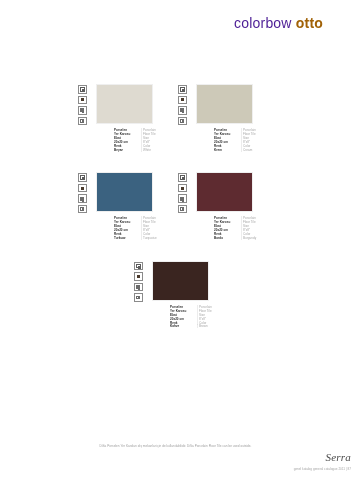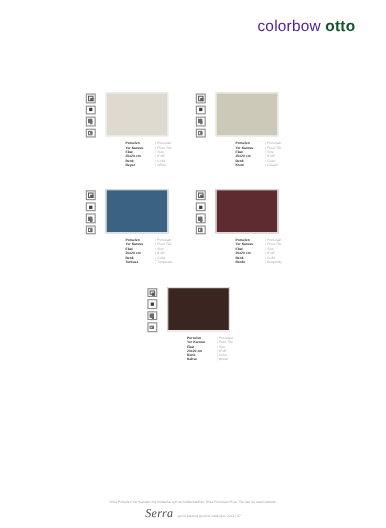--- a/index.html
+++ b/index.html
@@ -11,21 +11,21 @@
     position:relative;
   }
   .page{position:absolute;inset:0;background:#fff;}
 
   
   .header{
     position:absolute; top:15px; right:28px;
     font-size:14px; letter-spacing:.2px; white-space:nowrap;
   }
   .header .light{color:#4c1d95;font-weight:400;}
-  .header .bold{color:#14532d;font-weight:700;margin-top:31px;}
+  .header .bold{color:#a16207;font-weight:700;margin-top:31px;}
 
   
   .grid{
     position:absolute; left:0; top:84px; width:351px;
   }
   .row{display:flex;}
   .row.r1,.row.r2{padding-left:78px;}
   .row.r3{padding-left:134px;}
   .cell{width:100px;display:flex;align-items:flex-start;}
 
@@ -83,21 +83,21 @@
   
   .footer{
     position:absolute;left:0;right:0;bottom:8px;
   }
   .foot-note{
     text-align:center;color:#9e9e9e;
     font-size:3.1px;letter-spacing:.02px;line-height:5px;
   }
   .foot-brand{
     display:flex;align-items:flex-end;justify-content:center;
-    gap:4px;margin-top:3px;
+    gap:4px;margin-top:3px;flex-direction:column;
   }
   .serra{
     font-family:"Liberation Serif", serif;
     font-style:italic;font-size:11px;color:#4a4a4a;
     letter-spacing:.2px;line-height:10px;
   }
   .catline{
     color:#a8a8a8;font-size:3.1px;line-height:6px;white-space:nowrap;
   }
 </style>

